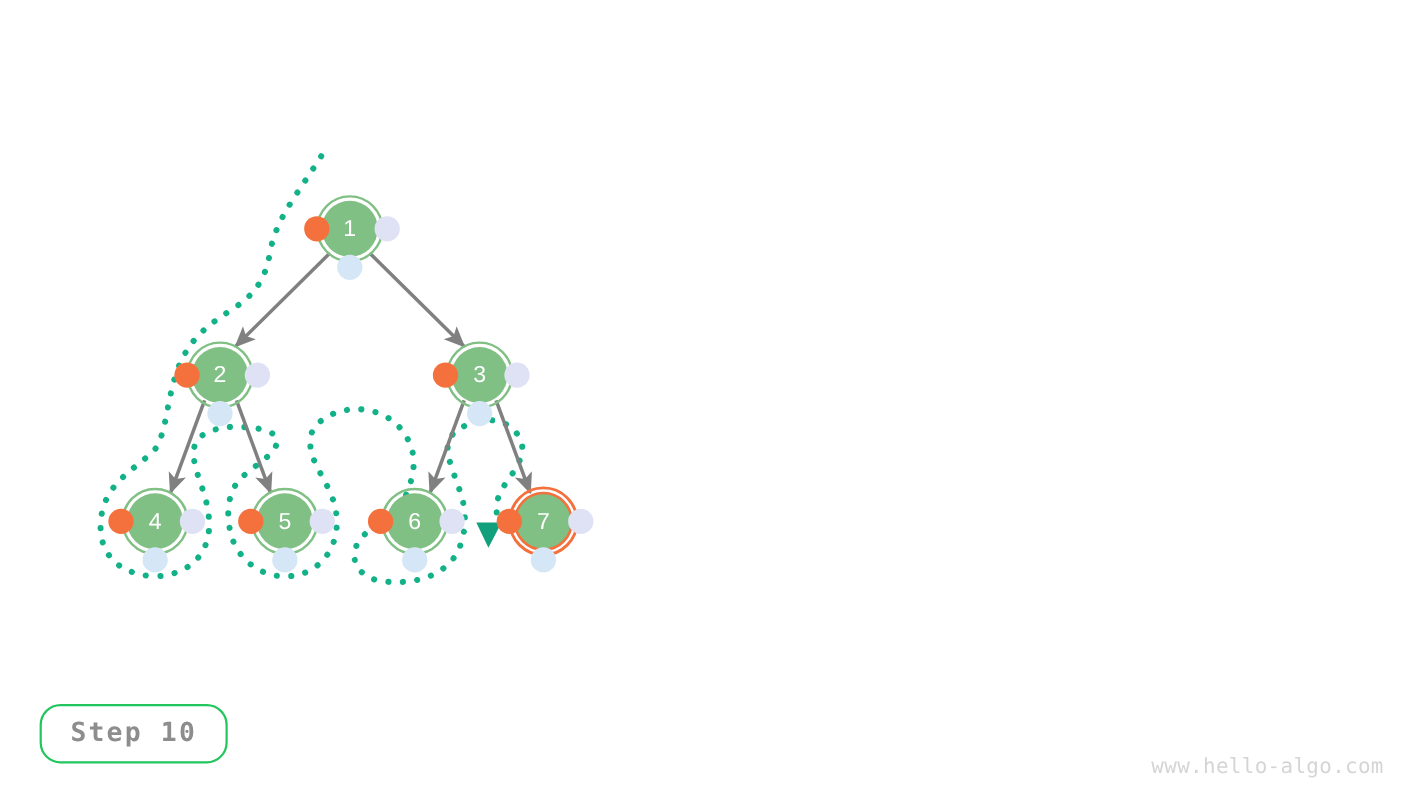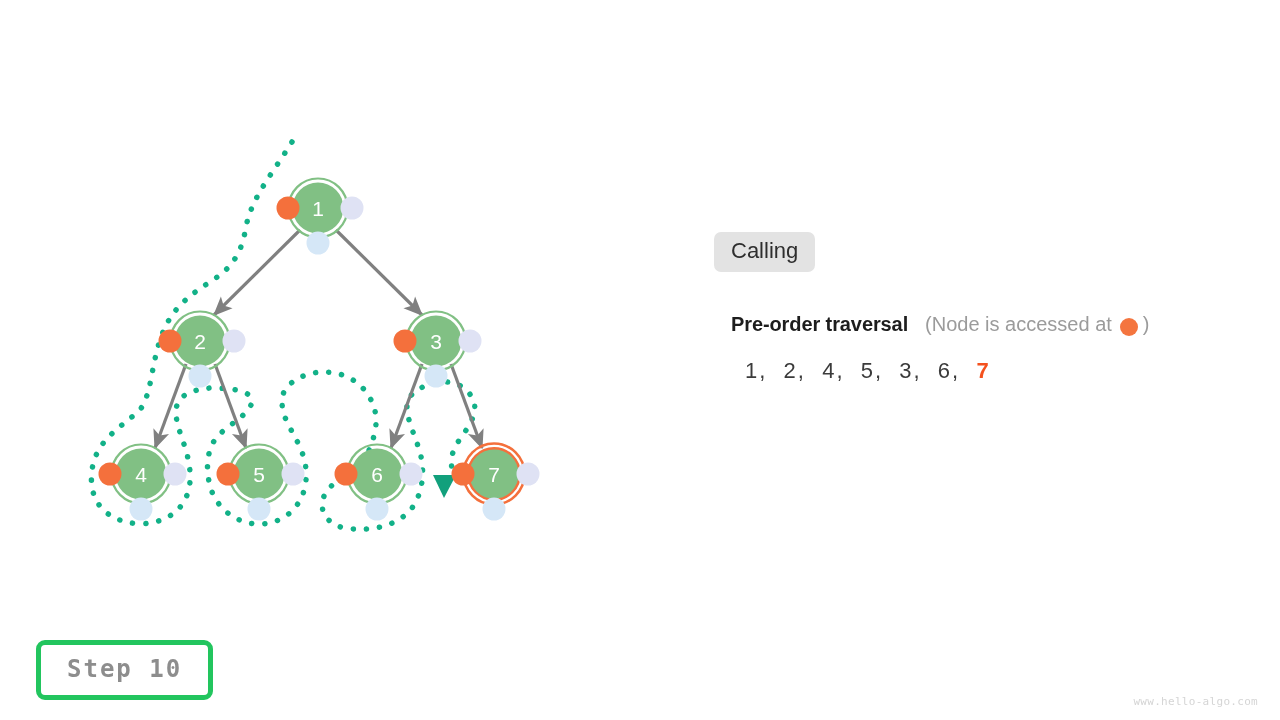--- a/index.html
+++ b/index.html
@@ -107,39 +107,39 @@
   #traversal-sequence .current {
     color: #f4511e;
     font-weight: bold;
   }
 
   
   #step-badge {
     position: absolute;
     left: 36px;
     top: 640px;
-    border: 5px solid #22c55e;
-    border-radius: 9px;
+    border: 2px solid #22c55e;
+    border-radius: 19px;
     padding: 12px 26px 14px 26px;
     font-family: "DejaVu Sans Mono", monospace;
     font-size: 24px;
     font-weight: bold;
     letter-spacing: 2px;
     color: #8d8d8d;
     background: #ffffff;
     line-height: 1;
   }
 
   
   #watermark {
     position: absolute;
     right: 22px;
     bottom: 12px;
     font-family: "DejaVu Sans Mono", monospace;
-    font-size: 11px;
+    font-size: 19px;
     color: #d5d5d5;
     letter-spacing: 0.3px;
   }
 </style>
 </head>
 <body>
 
 <svg id="tree-canvas" viewBox="0 0 700 620">
 
   <g fill="none" stroke="#12b188" stroke-width="5.5" stroke-linecap="round" stroke-dasharray="0.1 13">
@@ -249,32 +249,19 @@
     <circle cx="494" cy="474" r="25.8" fill="#81c084" stroke="#f4703c" stroke-width="2.4"></circle>
     <circle cx="528" cy="474" r="11.5" fill="#dfe2f4"></circle>
     <circle cx="494" cy="509" r="11.5" fill="#d5e7f7"></circle>
     <circle cx="463" cy="474" r="11.5" fill="#f4703c"></circle>
     <text x="494" y="474" text-anchor="middle" dominant-baseline="central" fill="#ffffff" font-family="Liberation Sans, sans-serif" font-size="21">7</text>
   </g>
 </svg>
 
 <div id="legend-panel">
 
-  <div class="state-row">
-    <span class="state-chip active">Calling</span>
-  </div>
-
-
-  <div id="traversal-block">
-    <div id="traversal-heading">
-      <span id="traversal-title">Pre-order traversal</span>
-      <span id="traversal-note">(Node is accessed at</span>
-      <span class="legend-dot"></span>
-      <span id="traversal-note-close">)</span>
-    </div>
-
-    <div id="traversal-sequence"><span>1,  2,  4,  5,  3,  6,  </span><span class="current">7</span></div>
-  </div>
+
+
 </div>
 
 <div id="step-badge">Step 10</div>
 
 <div id="watermark">www.hello-algo.com</div>
 
 </body></html>

